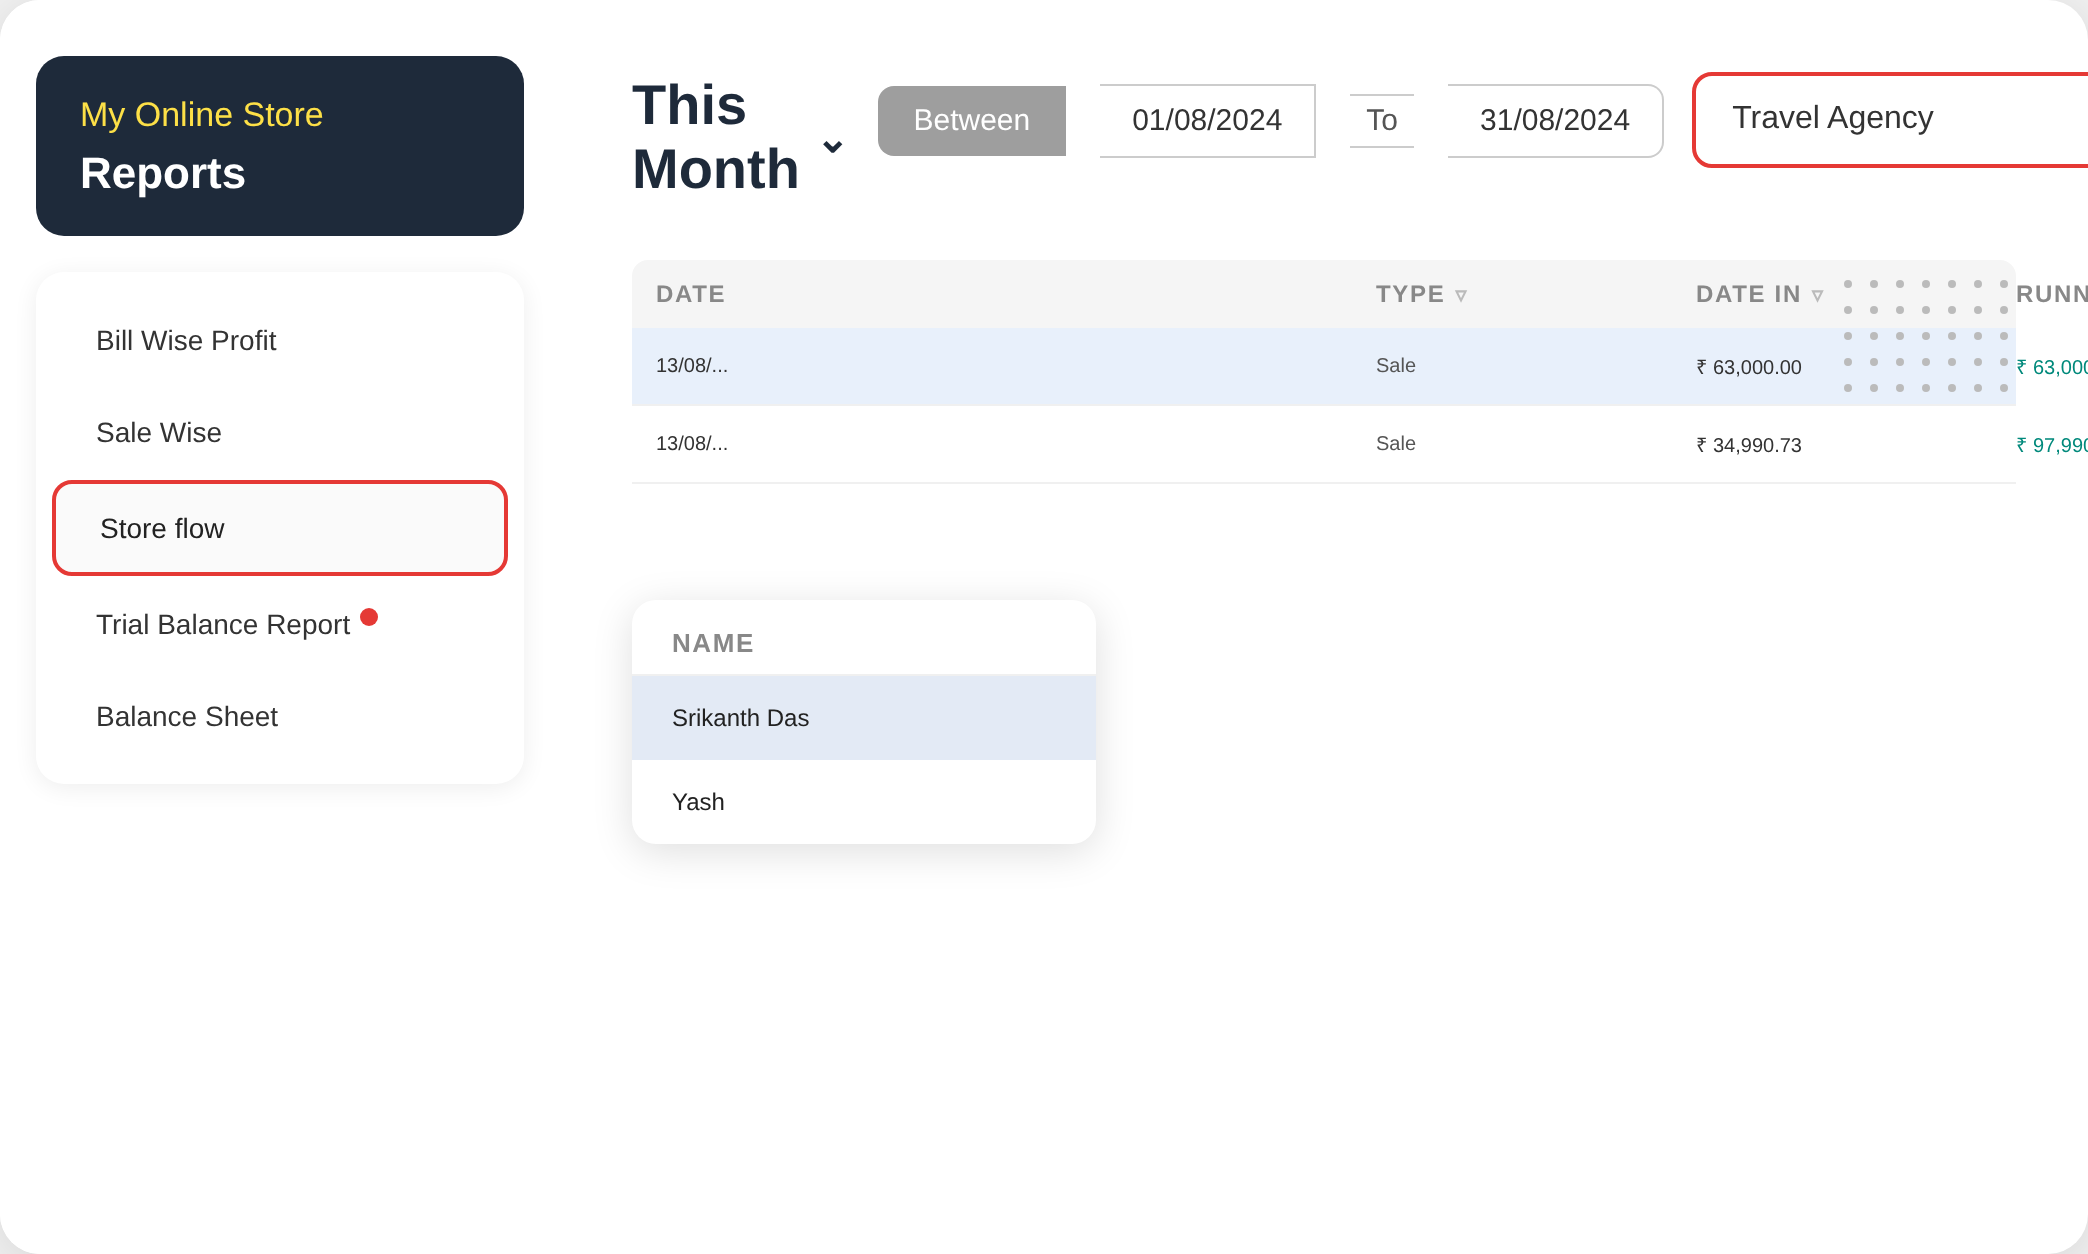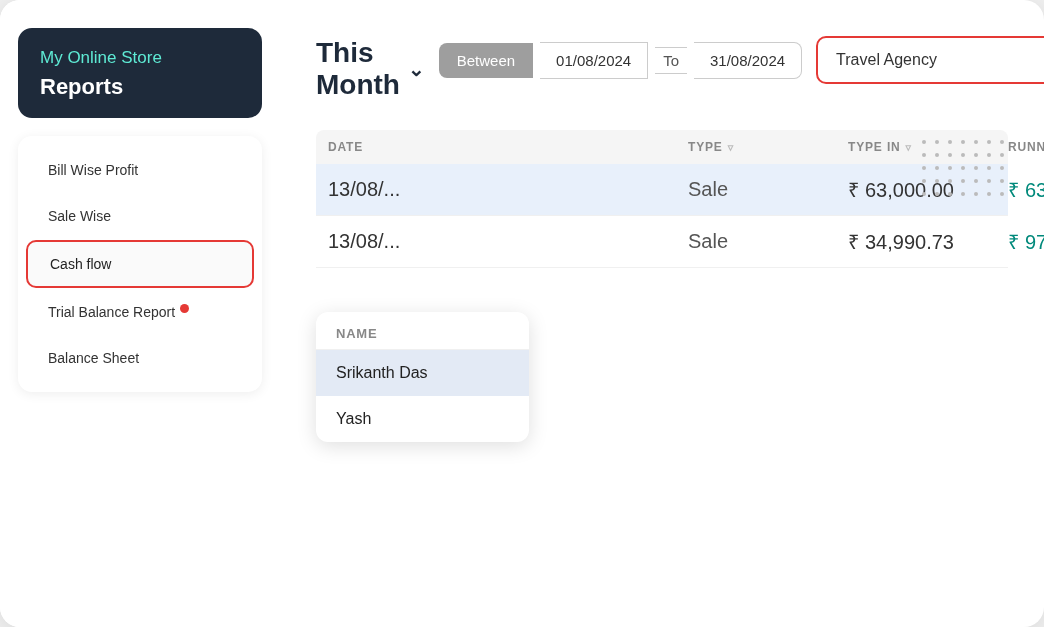--- a/index.html
+++ b/index.html
@@ -30,21 +30,21 @@
       padding: 28px 0 0 0;
       background: #fff;
     }
     .sidebar-header {
       background: #1e2a3a;
       border-radius: 14px;
       margin: 0 18px 18px 18px;
       padding: 20px 22px 18px 22px;
     }
     .sidebar-store-name {
-      color: #5eead4;
+      color: #fde047;
       font-size: 17px;
       font-weight: 500;
       margin-bottom: 6px;
     }
     .sidebar-reports-label {
       color: #fff;
       font-size: 22px;
       font-weight: 700;
     }
     .sidebar-menu {
@@ -100,21 +100,21 @@
       align-items: center;
       gap: 8px;
     }
     .chevron-down {
       font-size: 20px;
       color: #1e2a3a;
     }
     .date-row {
       display: flex;
       align-items: center;
-      gap: 7px;
+      gap: 17px;
       margin-bottom: 18px;
     }
     .between-badge {
       background: #9e9e9e;
       color: #fff;
       border-radius: 8px 0 0 8px;
       padding: 9px 18px;
       font-size: 15px;
       font-weight: 500;
     }
@@ -179,40 +179,40 @@
     .dot {
       width: 4px;
       height: 4px;
       border-radius: 50%;
       background: #bbb;
     }
     
     .name-dropdown {
       position: absolute;
       left: 36px;
-      top: 312px;
+      top: 300px;
       background: #fff;
       border-radius: 12px;
       box-shadow: 0 4px 20px rgba(0,0,0,0.13);
-      width: 213px;
+      width: 232px;
       z-index: 10;
       padding: 0;
       overflow: hidden;
     }
     .name-dropdown-header {
       padding: 14px 20px 8px 20px;
       font-size: 13px;
       font-weight: 700;
       color: #888;
       letter-spacing: 0.06em;
       border-bottom: 1px solid #f0f0f0;
     }
     .name-dropdown-item {
       padding: 14px 20px;
-      font-size: 16px;
+      font-size: 12px;
       color: #222;
       cursor: pointer;
     }
     .name-dropdown-item.selected {
       background: #e3eaf5;
     }
     
     .table-area {
       margin-top: 8px;
     }
@@ -239,21 +239,21 @@
     }
     .table-row {
       display: grid;
       grid-template-columns: 140px 220px 160px 160px 170px;
       padding: 12px 0;
       border-bottom: 1px solid #f0f0f0;
       align-items: center;
     }
     .table-row.highlight { background: #e8f0fb; }
     .td {
-      font-size: 20px;
+      font-size: 10px;
       color: #333;
       padding: 0 12px;
     }
     .td.green { color: #00897b; font-weight: 500; }
     .td.type { color: #555; }
     
     .clipboard-art {
       position: relative;
       width: 80px;
       height: 80px;
@@ -270,21 +270,21 @@
       <div class="sidebar-reports-label">Reports</div>
     </div>
     <div class="sidebar-menu">
       <div class="sidebar-item">
         <span>Bill Wise Profit</span>
       </div>
       <div class="sidebar-item">
         <span>Sale Wise</span>
       </div>
       <div class="sidebar-item active">
-        <span>Cash flow</span>
+        <span>Store flow</span>
       </div>
       <div class="sidebar-item">
         <span>Trial Balance Report</span>
         <span class="red-dot"></span>
       </div>
       <div class="sidebar-item">
         <span>Balance Sheet</span>
       </div>
     </div>
   </div>
@@ -392,21 +392,21 @@
           <span>DATE</span>
         </div>
         <div class="th">
           <span></span>
         </div>
         <div class="th">
           <span>TYPE</span>
           <span class="filter-icon">▿</span>
         </div>
         <div class="th">
-          <span>TYPE IN</span>
+          <span>DATE IN</span>
           <span class="filter-icon">▿</span>
         </div>
         <div class="th">
           <span>RUNNING ...</span>
 
         </div>
       </div>
       <div class="table-row highlight">
         <div class="td">13/08/...</div>
         <div class="td"></div>

